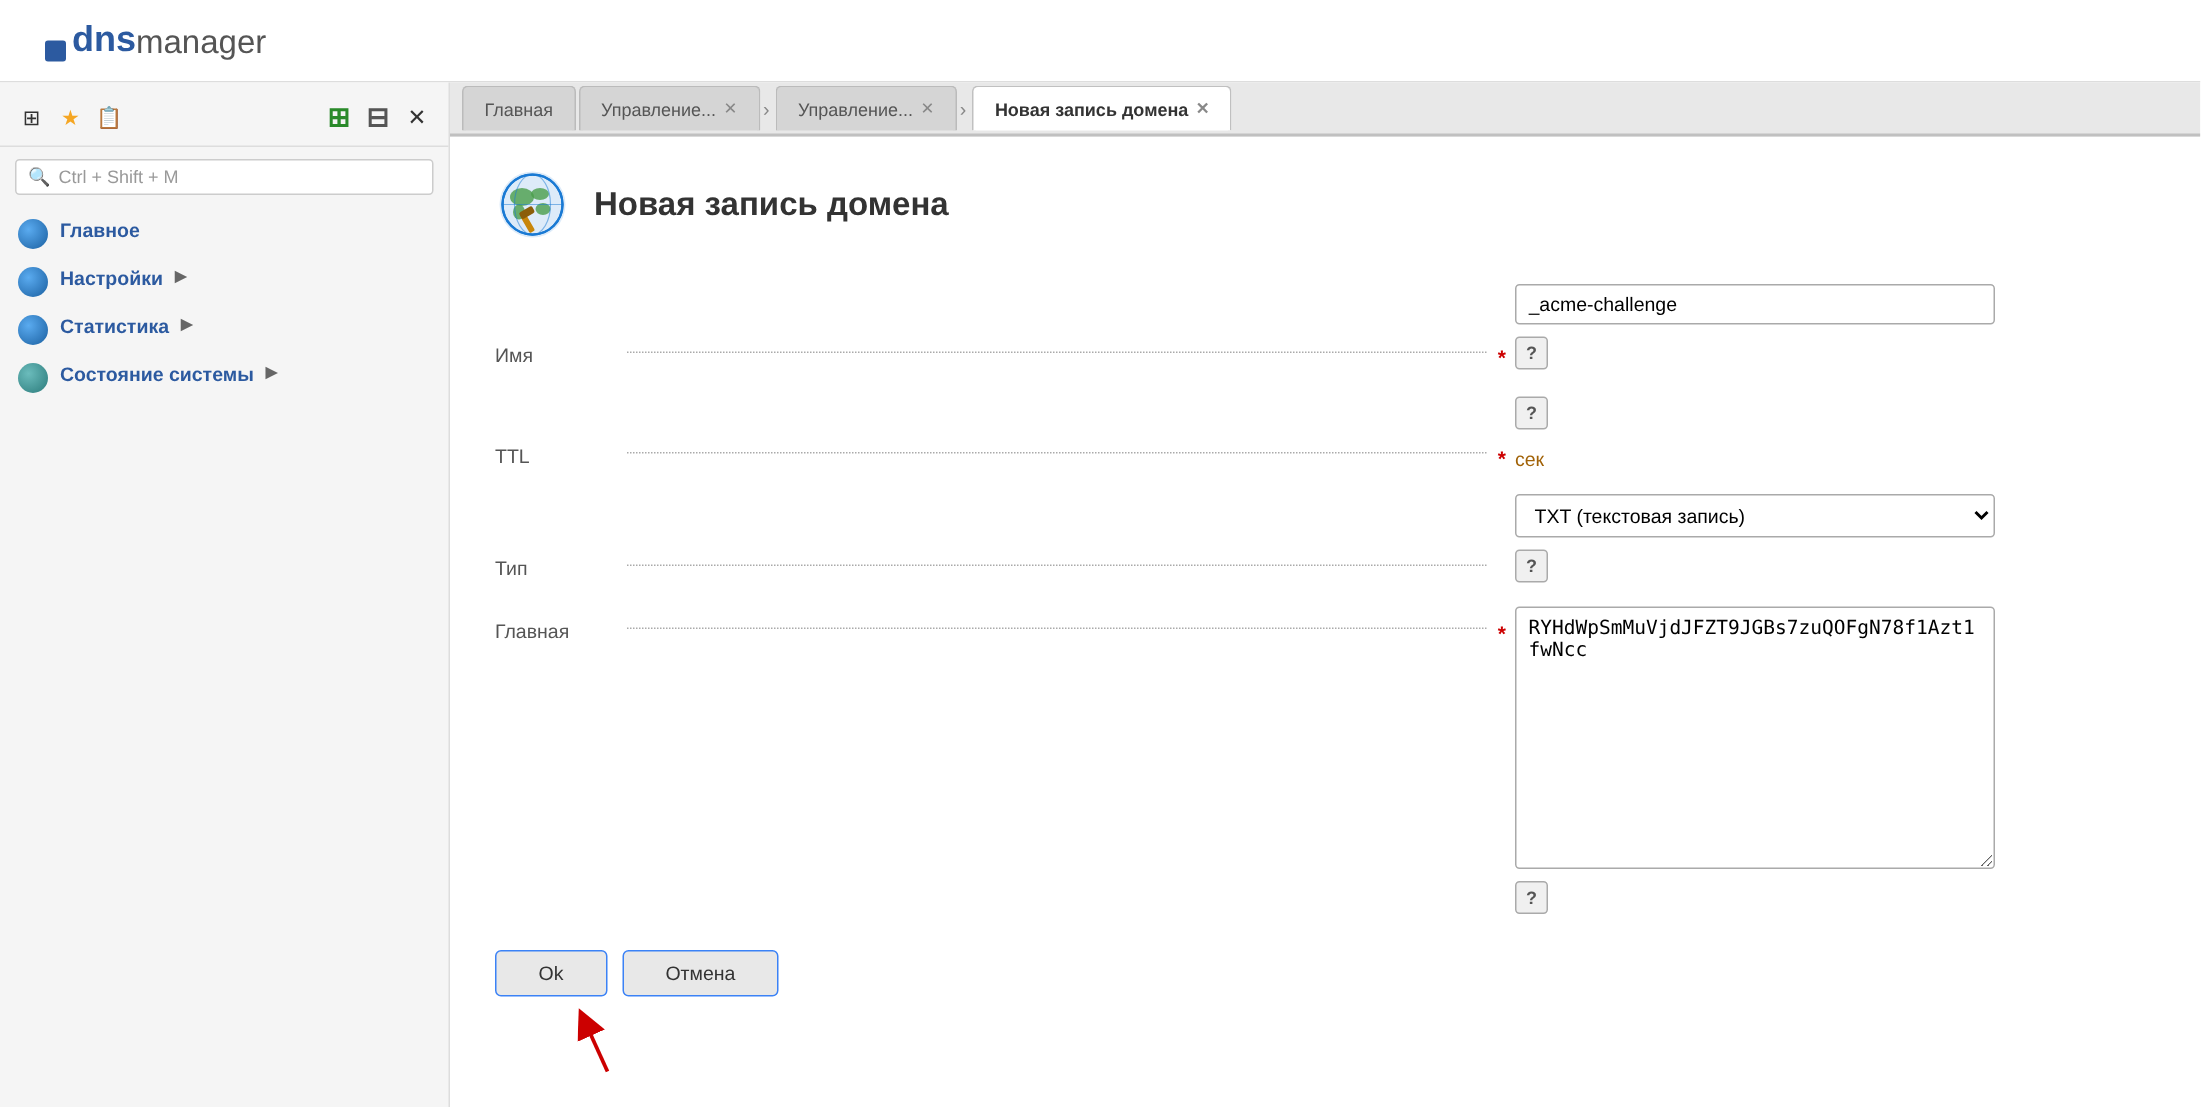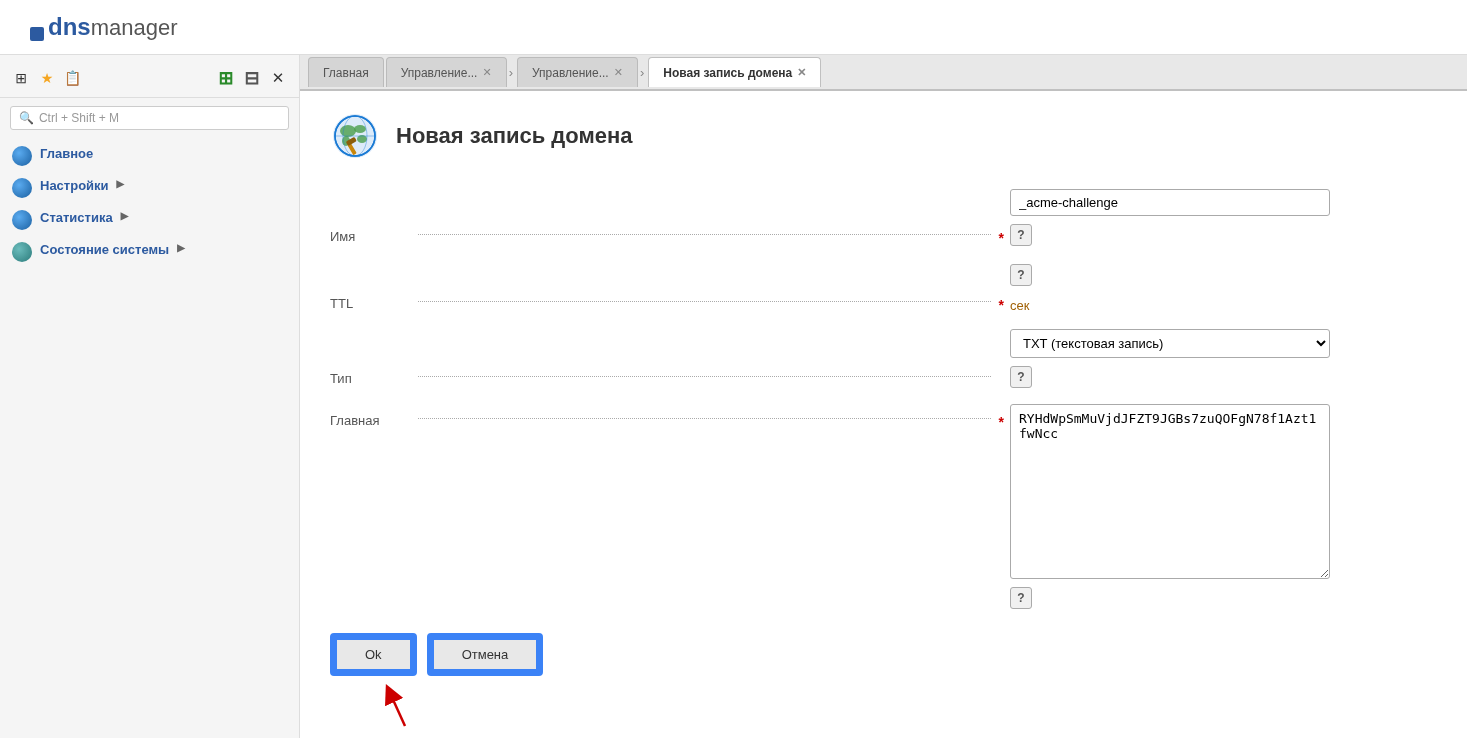--- a/index.html
+++ b/index.html
@@ -40,21 +40,21 @@
     .required-star { color: #cc0000; font-weight: bold; margin-right: 6px; margin-top: 4px; font-size: 14px; }
     .form-input-cell { display: flex; align-items: flex-start; gap: 6px; flex-direction: column; }
     .form-input { border: 1px solid #aaa; border-radius: 3px; padding: 5px 8px; font-size: 13px; width: 320px; outline: none; }
     .form-select { border: 1px solid #aaa; border-radius: 3px; padding: 5px 8px; font-size: 13px; width: 320px; outline: none; background: #fff; cursor: pointer; }
     .form-textarea { border: 1px solid #aaa; border-radius: 3px; padding: 6px 8px; font-size: 13px; width: 320px; height: 175px; resize: vertical; outline: none; }
     .help-btn { width: 22px; height: 22px; border: 1px solid #aaa; border-radius: 3px; background: #f0f0f0; display: flex; align-items: center; justify-content: center; cursor: pointer; font-size: 12px; color: #555; font-weight: bold; flex-shrink: 0; margin-top: 2px; }
     .unit-label { padding-top: 6px; color: #a16207; font-size: 13px; white-space: nowrap; }
 
     
     .btn-row { display: flex; gap: 10px; margin-top: 24px; align-items: flex-end; }
-    .btn { padding: 7px 28px; border: 7px solid #3b82f6; border-radius: 4px; background: #e8e8e8; cursor: pointer; font-size: 13px; color: #333; }
+    .btn { padding: 7px 28px; border: 1px solid #3b82f6; border-radius: 4px; background: #e8e8e8; cursor: pointer; font-size: 13px; color: #333; }
 
     
     .globe-svg { width: 50px; height: 50px; }
 
     
     .nav-icon-home { background: radial-gradient(circle, #4a90d9, #1a5fa0); }
     .nav-icon-settings { background: radial-gradient(circle, #4a90d9, #1a5fa0); }
     .nav-icon-stats { background: radial-gradient(circle, #4a90d9, #1a5fa0); }
     .nav-icon-system { background: radial-gradient(circle at 30% 30%, #6aa, #2a6a6a); }
 

